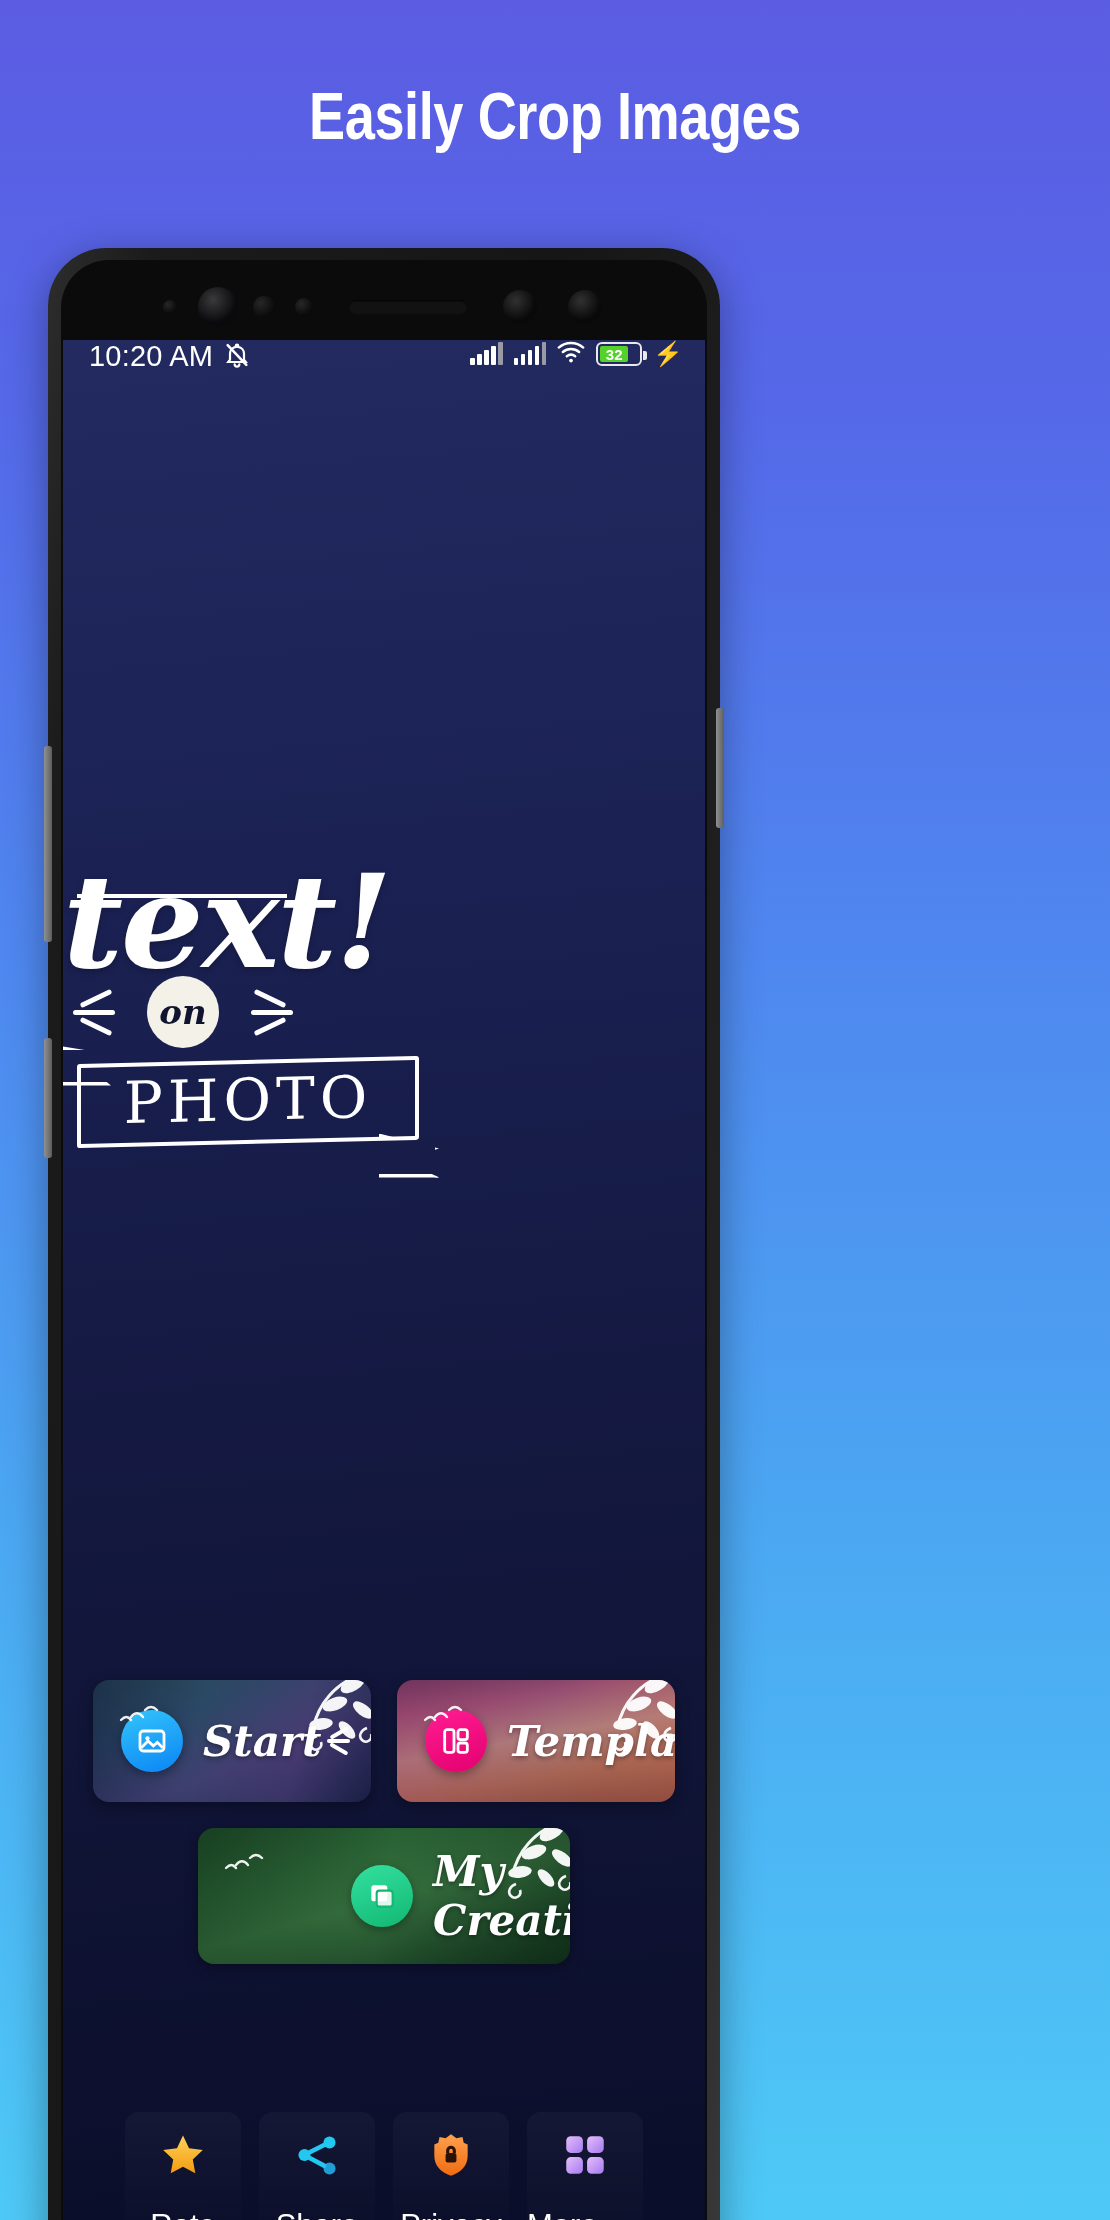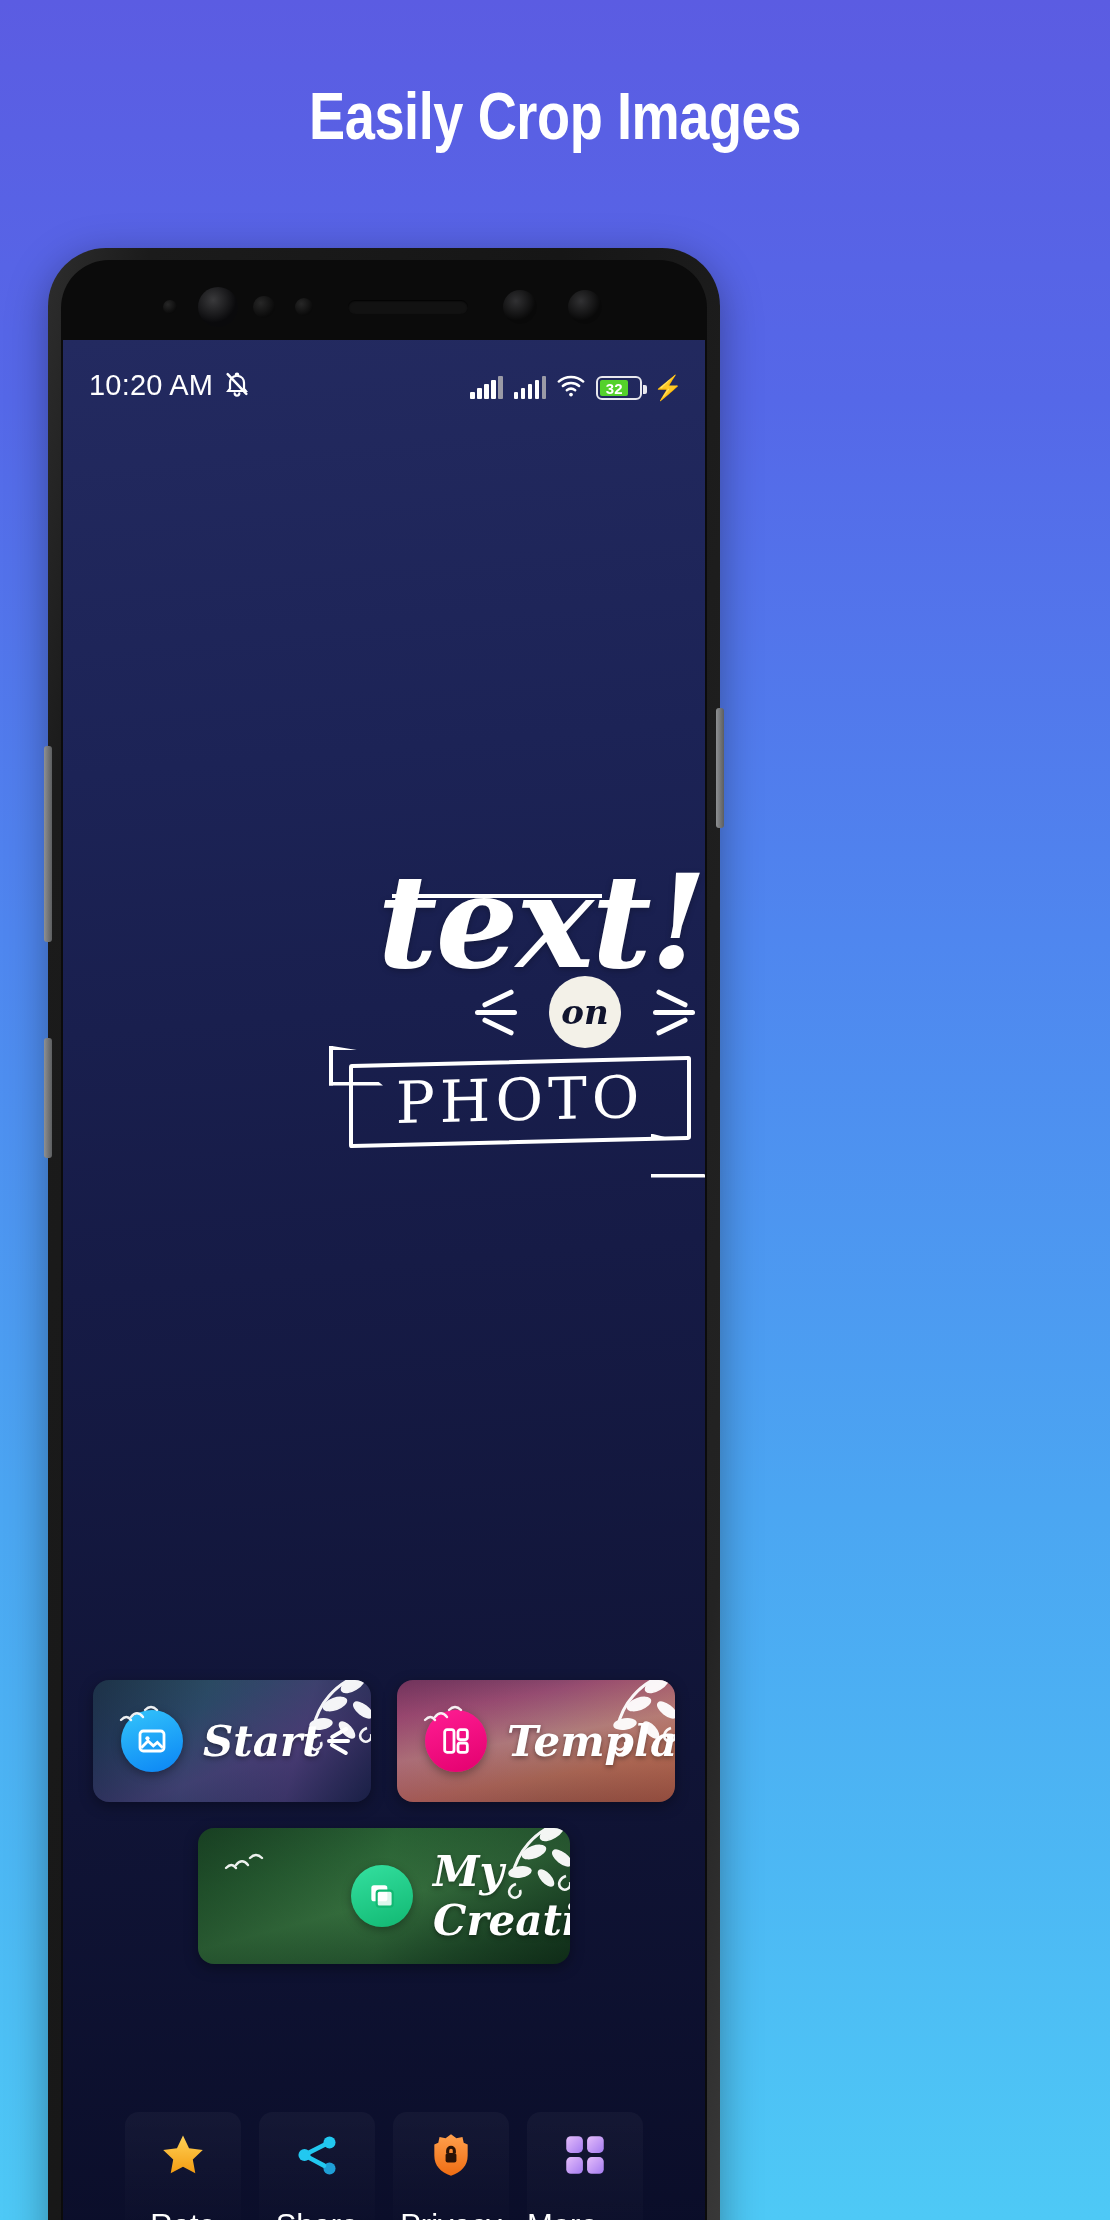--- a/index.html
+++ b/index.html
@@ -60,22 +60,22 @@
 
   
   .screen{
     width:100%; height:calc(100% - 80px);
     background:linear-gradient(175deg,#232a60 0%,#1c2356 22%,#161b46 48%,#101436 74%,#0a0d28 100%);
     position:relative; overflow:hidden;
   }
 
   
   .statusbar{
-    height:62px; display:flex; align-items:flex-end;
-    justify-content:space-between; padding:16px 22px 0 26px;
+    height:62px; display:flex; align-items:flex-start;
+    justify-content:space-between; padding:0 22px 0 26px;
     color:#fff;
   }
   .sb-left{ display:flex; align-items:center; gap:10px; }
   .sb-time{ font-size:29px; font-weight:500; letter-spacing:.2px; }
   .sb-right{ display:flex; align-items:center; gap:11px; }
   .bars{ display:flex; align-items:flex-end; gap:2.5px; height:22px; }
   .bars i{ display:block; width:4.5px; background:#fff; border-radius:1px; }
   .bars i:nth-child(1){height:7px}  .bars i:nth-child(2){height:11px}
   .bars i:nth-child(3){height:15px} .bars i:nth-child(4){height:19px}
   .bars i:nth-child(5){height:23px; background:#9a9aa6}
@@ -83,21 +83,21 @@
          display:flex; align-items:center; padding:2px; }
   .batt::after{ content:""; position:absolute; right:-7px; top:7px; width:4px; height:9px;
                 background:#e8e8ee; border-radius:0 2px 2px 0; }
   .batt-fill{ background:#54d12b; height:100%; width:74%; border-radius:2px;
               color:#fff; font-size:15px; font-weight:700; display:flex;
               align-items:center; justify-content:center; }
   .bolt{ font-size:24px; color:#fff; line-height:1; }
 
   
   .logo-wrap{ position:absolute; top:520px; left:0; width:100%;
-              display:flex; flex-direction:column; align-items:flex-end; }
+              display:flex; flex-direction:column; align-items:flex-start; }
   .logo-text{ font-family:"DejaVu Serif", serif; font-style:italic; font-weight:700;
               color:#fff; font-size:130px; line-height:.95; letter-spacing:-2px;
               position:relative; text-shadow:0 2px 6px rgba(0,0,0,.25); }
   .logo-bar{ position:absolute; left:14px; top:34px; width:210px; height:4px; background:#fff; }
   .logo-on-row{ display:flex; align-items:center; gap:28px; margin-top:-8px; }
   .ray{ width:56px; height:40px; position:relative; }
   .ray span{ position:absolute; height:5px; background:#fff; border-radius:3px; }
   .ray.l span:nth-child(1){ width:34px; left:16px; top:4px;  transform:rotate(-26deg); }
   .ray.l span:nth-child(2){ width:42px; left:10px; top:18px; }
   .ray.l span:nth-child(3){ width:34px; left:16px; top:32px; transform:rotate(26deg); }

